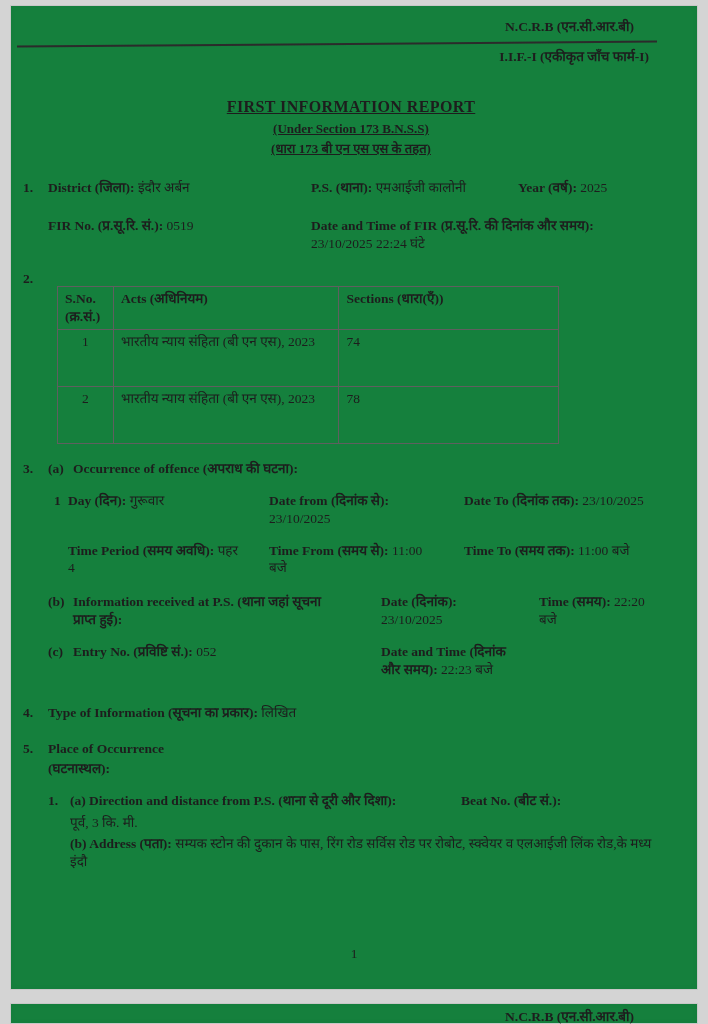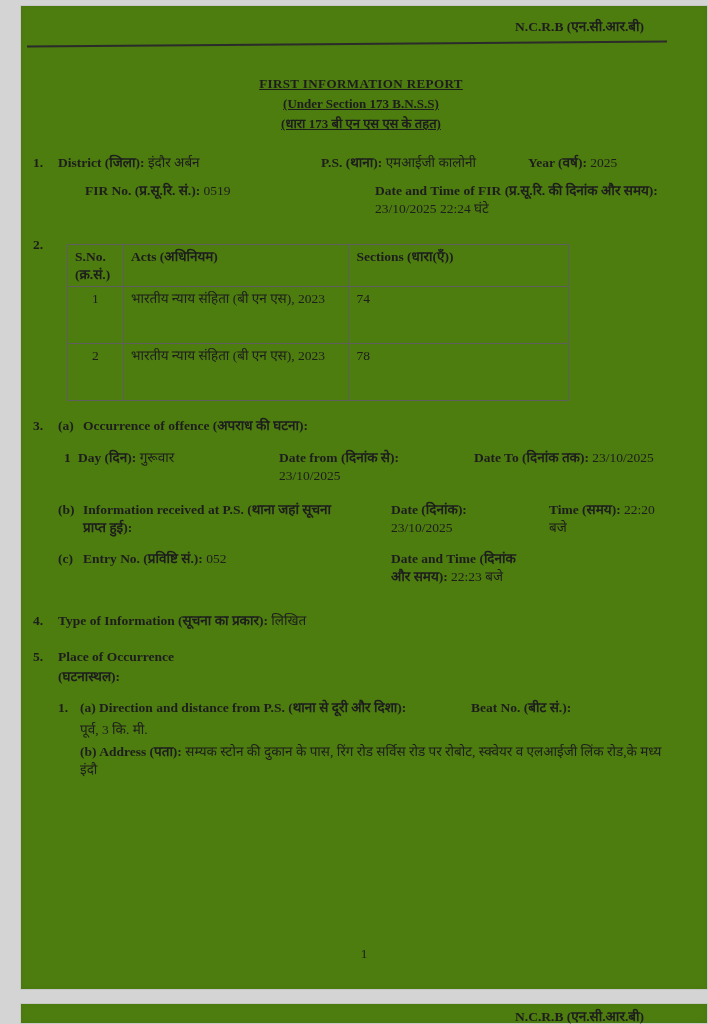--- a/index.html
+++ b/index.html
@@ -5,39 +5,39 @@
   html,body{margin:0;padding:0;}
   body{
     width:708px;height:1024px;position:relative;overflow:hidden;
     background:#d4d4d4;
     font-family:"Liberation Serif","DejaVu Sans",serif;
     color:#1d1d1d;
     font-size:13.5px;
     line-height:1.32;
   }
   .page{
-    position:absolute;left:20px;width:688px;background:#4d7c0f;
+    position:absolute;left:10px;width:688px;background:#15803d;
     border:1px solid #c7c7c7;box-sizing:border-box;
     box-shadow:inset 0 0 6px rgba(0,0,0,0.04);
   }
   #page1{top:5px;height:985px;padding:0 18px 0 12px;}
   #page2{top:1003px;height:21px;padding:0 18px 0 12px;}
   .hdr-right{text-align:right;font-weight:700;font-size:13.5px;}
   .ncrb1{padding-top:12px;padding-right:45px;}
   .divider{height:0;border-top:2px solid #2b2b2b;margin:7px 0 3px -6px;width:640px;transform:rotate(-0.45deg);}
   .iif{padding-right:30px;margin-top:3px;}
   .title-block{text-align:center;margin-top:30px;}
   .title-block span{display:block;text-decoration:underline;font-weight:700;}
-  .t-en{font-size:13px;letter-spacing:.4px;}
+  .t-en{font-size:16px;letter-spacing:.4px;}
   .t-sub{font-size:13px;margin-top:3px;}
   .lb{font-weight:700;}
   .val{font-weight:400;}
   .num{font-weight:700;}
   .g1{display:grid;grid-template-columns:25px 263px 207px 1fr;margin-top:22px;}
-  .g1b{display:grid;grid-template-columns:25px 263px 1fr;margin-top:10px;gap:27px;}
+  .g1b{display:grid;grid-template-columns:25px 263px 1fr;margin-top:20px;}
   .cell{padding-right:28px;}
   table{border-collapse:collapse;margin:18px 0 0 21px;width:502px;font-size:13.5px;background:transparent;}
   th,td{border:1px solid #5f5f5f;padding:3px 7px;vertical-align:top;text-align:left;font-weight:400;}
   th{font-weight:700;}
   td.c{text-align:center;}
   tr.data td{height:50px;}
   .g3h{display:grid;grid-template-columns:25px 25px 1fr;margin-top:16px;}
   .g3r{display:grid;grid-template-columns:14px 201px 195px 1fr;margin:14px 0 0 31px;}
   .g3bc{display:grid;grid-template-columns:25px 25px 308px 158px 1fr;margin-top:16px;}
   .g4{display:grid;grid-template-columns:25px 1fr;margin-top:26px;}
@@ -50,20 +50,21 @@
   .ncrb2{padding-top:4px;padding-right:45px;}
   .addr{padding-right:8px;}
 </style>
 </head>
 <body>
 
 <div class="page" id="page1">
 
   <div class="hdr-right ncrb1">N.C.R.B (एन.सी.आर.बी)</div>
   <div class="divider"></div>
+  <div class="hdr-right iif">I.I.F.-I (एकीकृत जाँच फार्म-I)</div>
 
   <div class="title-block">
     <span class="t-en">FIRST INFORMATION REPORT</span>
     <span class="t-sub">(Under Section 173 B.N.S.S)</span>
     <span class="t-sub">(धारा 173 बी एन एस एस के तहत)</span>
   </div>
 
   <div class="g1">
     <div class="num">1.</div>
     <div class="cell">
@@ -87,21 +88,21 @@
     </div>
     <div class="cell">
       <span class="lb">Date and Time of FIR (प्र.सू.रि. की दिनांक और समय):</span>
       <span class="val">23/10/2025 22:24 घंटे</span>
     </div>
   </div>
 
   <div class="g3h" style="margin-top:18px;">
     <div class="num">2.</div>
     <div style="grid-column:2 / span 2;">
-      <table style="margin-left:9px;margin-top:8px;">
+      <table style="margin-left:9px;margin-top:16px;">
         <colgroup>
             <col style="width:56px;">
             <col style="width:226px;">
             <col style="width:220px;">
           </colgroup>
         <tbody>
             <tr>
           <th>S.No. (क्र.सं.)</th>
           <th>Acts (अधिनियम)</th>
           <th>Sections (धारा(एँ))</th>
@@ -136,20 +137,35 @@
     <div class="cell">
       <span class="lb">Date from (दिनांक से):</span>
       <span class="val">23/10/2025</span>
     </div>
     <div class="cell">
       <span class="lb">Date To (दिनांक तक):</span>
       <span class="val">23/10/2025</span>
     </div>
   </div>
 
+  <div class="g3r">
+    <div></div>
+    <div class="cell">
+      <span class="lb">Time Period (समय अवधि):</span>
+      <span class="val">पहर 4</span>
+    </div>
+    <div class="cell">
+      <span class="lb">Time From (समय से):</span>
+      <span class="val">11:00 बजे</span>
+    </div>
+    <div class="cell">
+      <span class="lb">Time To (समय तक):</span>
+      <span class="val">11:00 बजे</span>
+    </div>
+  </div>
 
   <div class="g3bc">
     <div></div>
     <div class="lb">(b)</div>
     <div class="lb" style="padding-right:34px;">Information received at P.S. (थाना जहां सूचना प्राप्त हुई):</div>
     <div class="cell" style="padding-right:30px;">
       <span class="lb">Date (दिनांक):</span>
       <span class="val">23/10/2025</span>
     </div>
     <div class="cell" style="padding-right:18px;">

